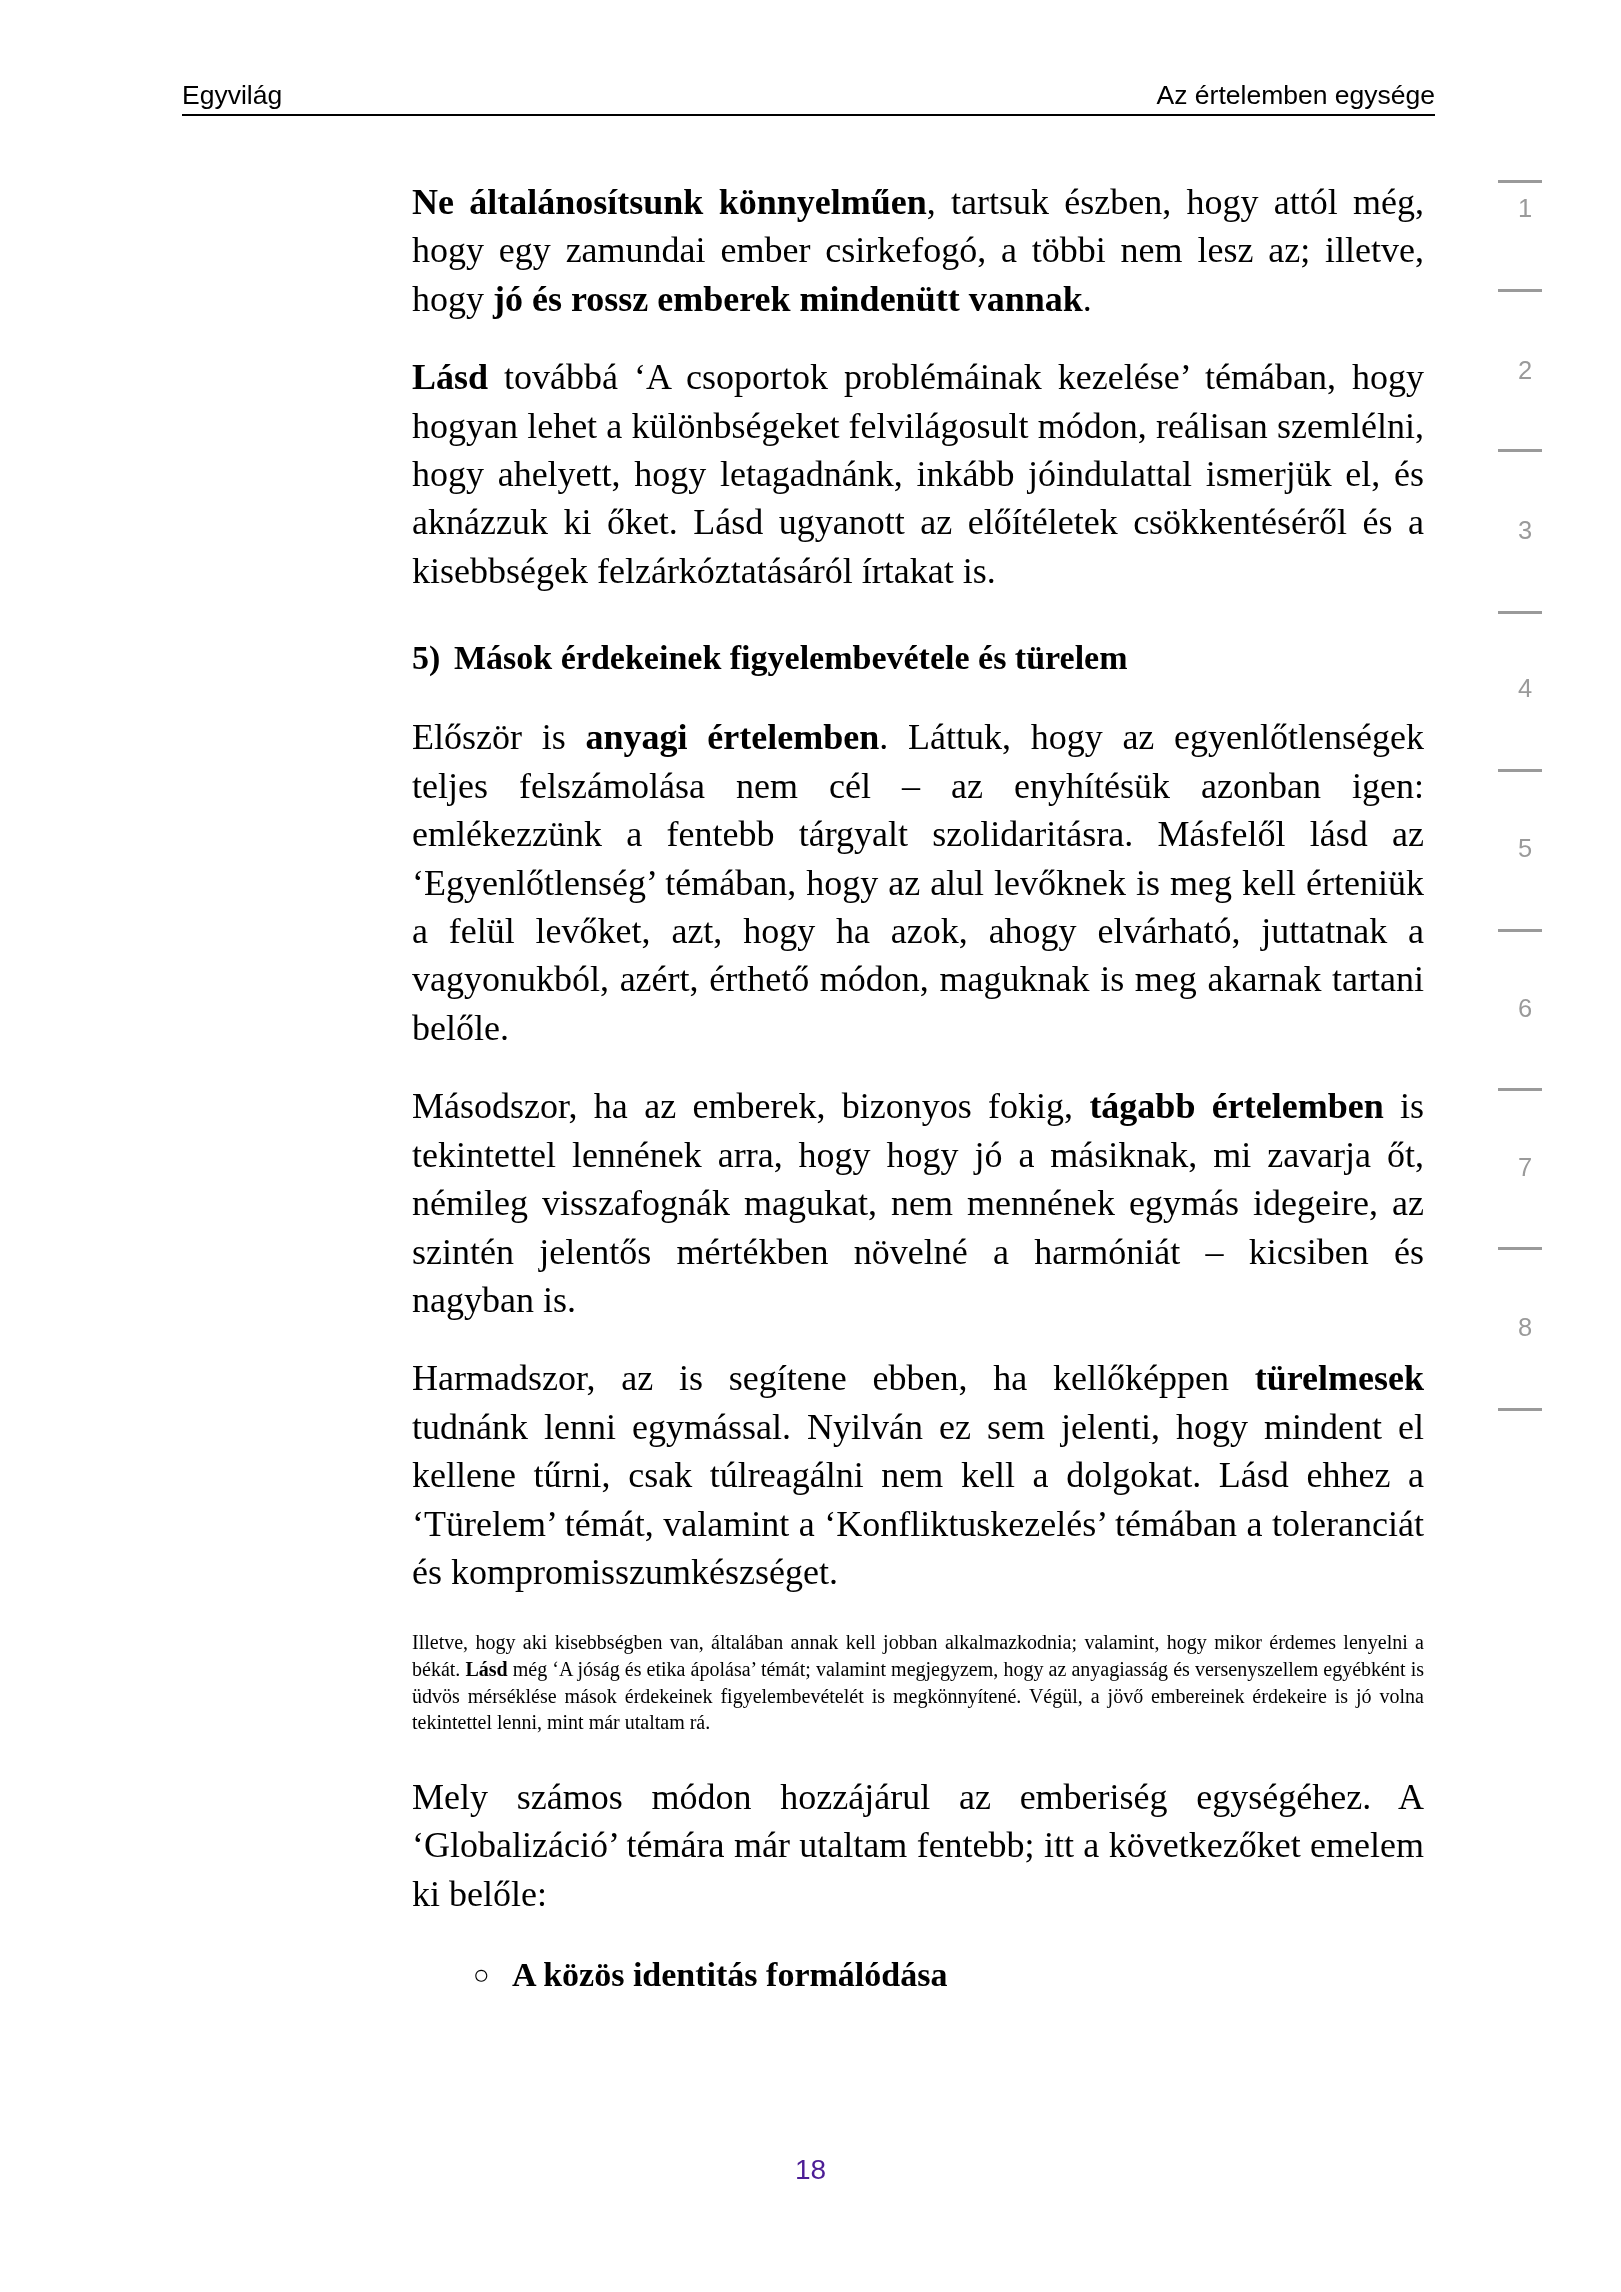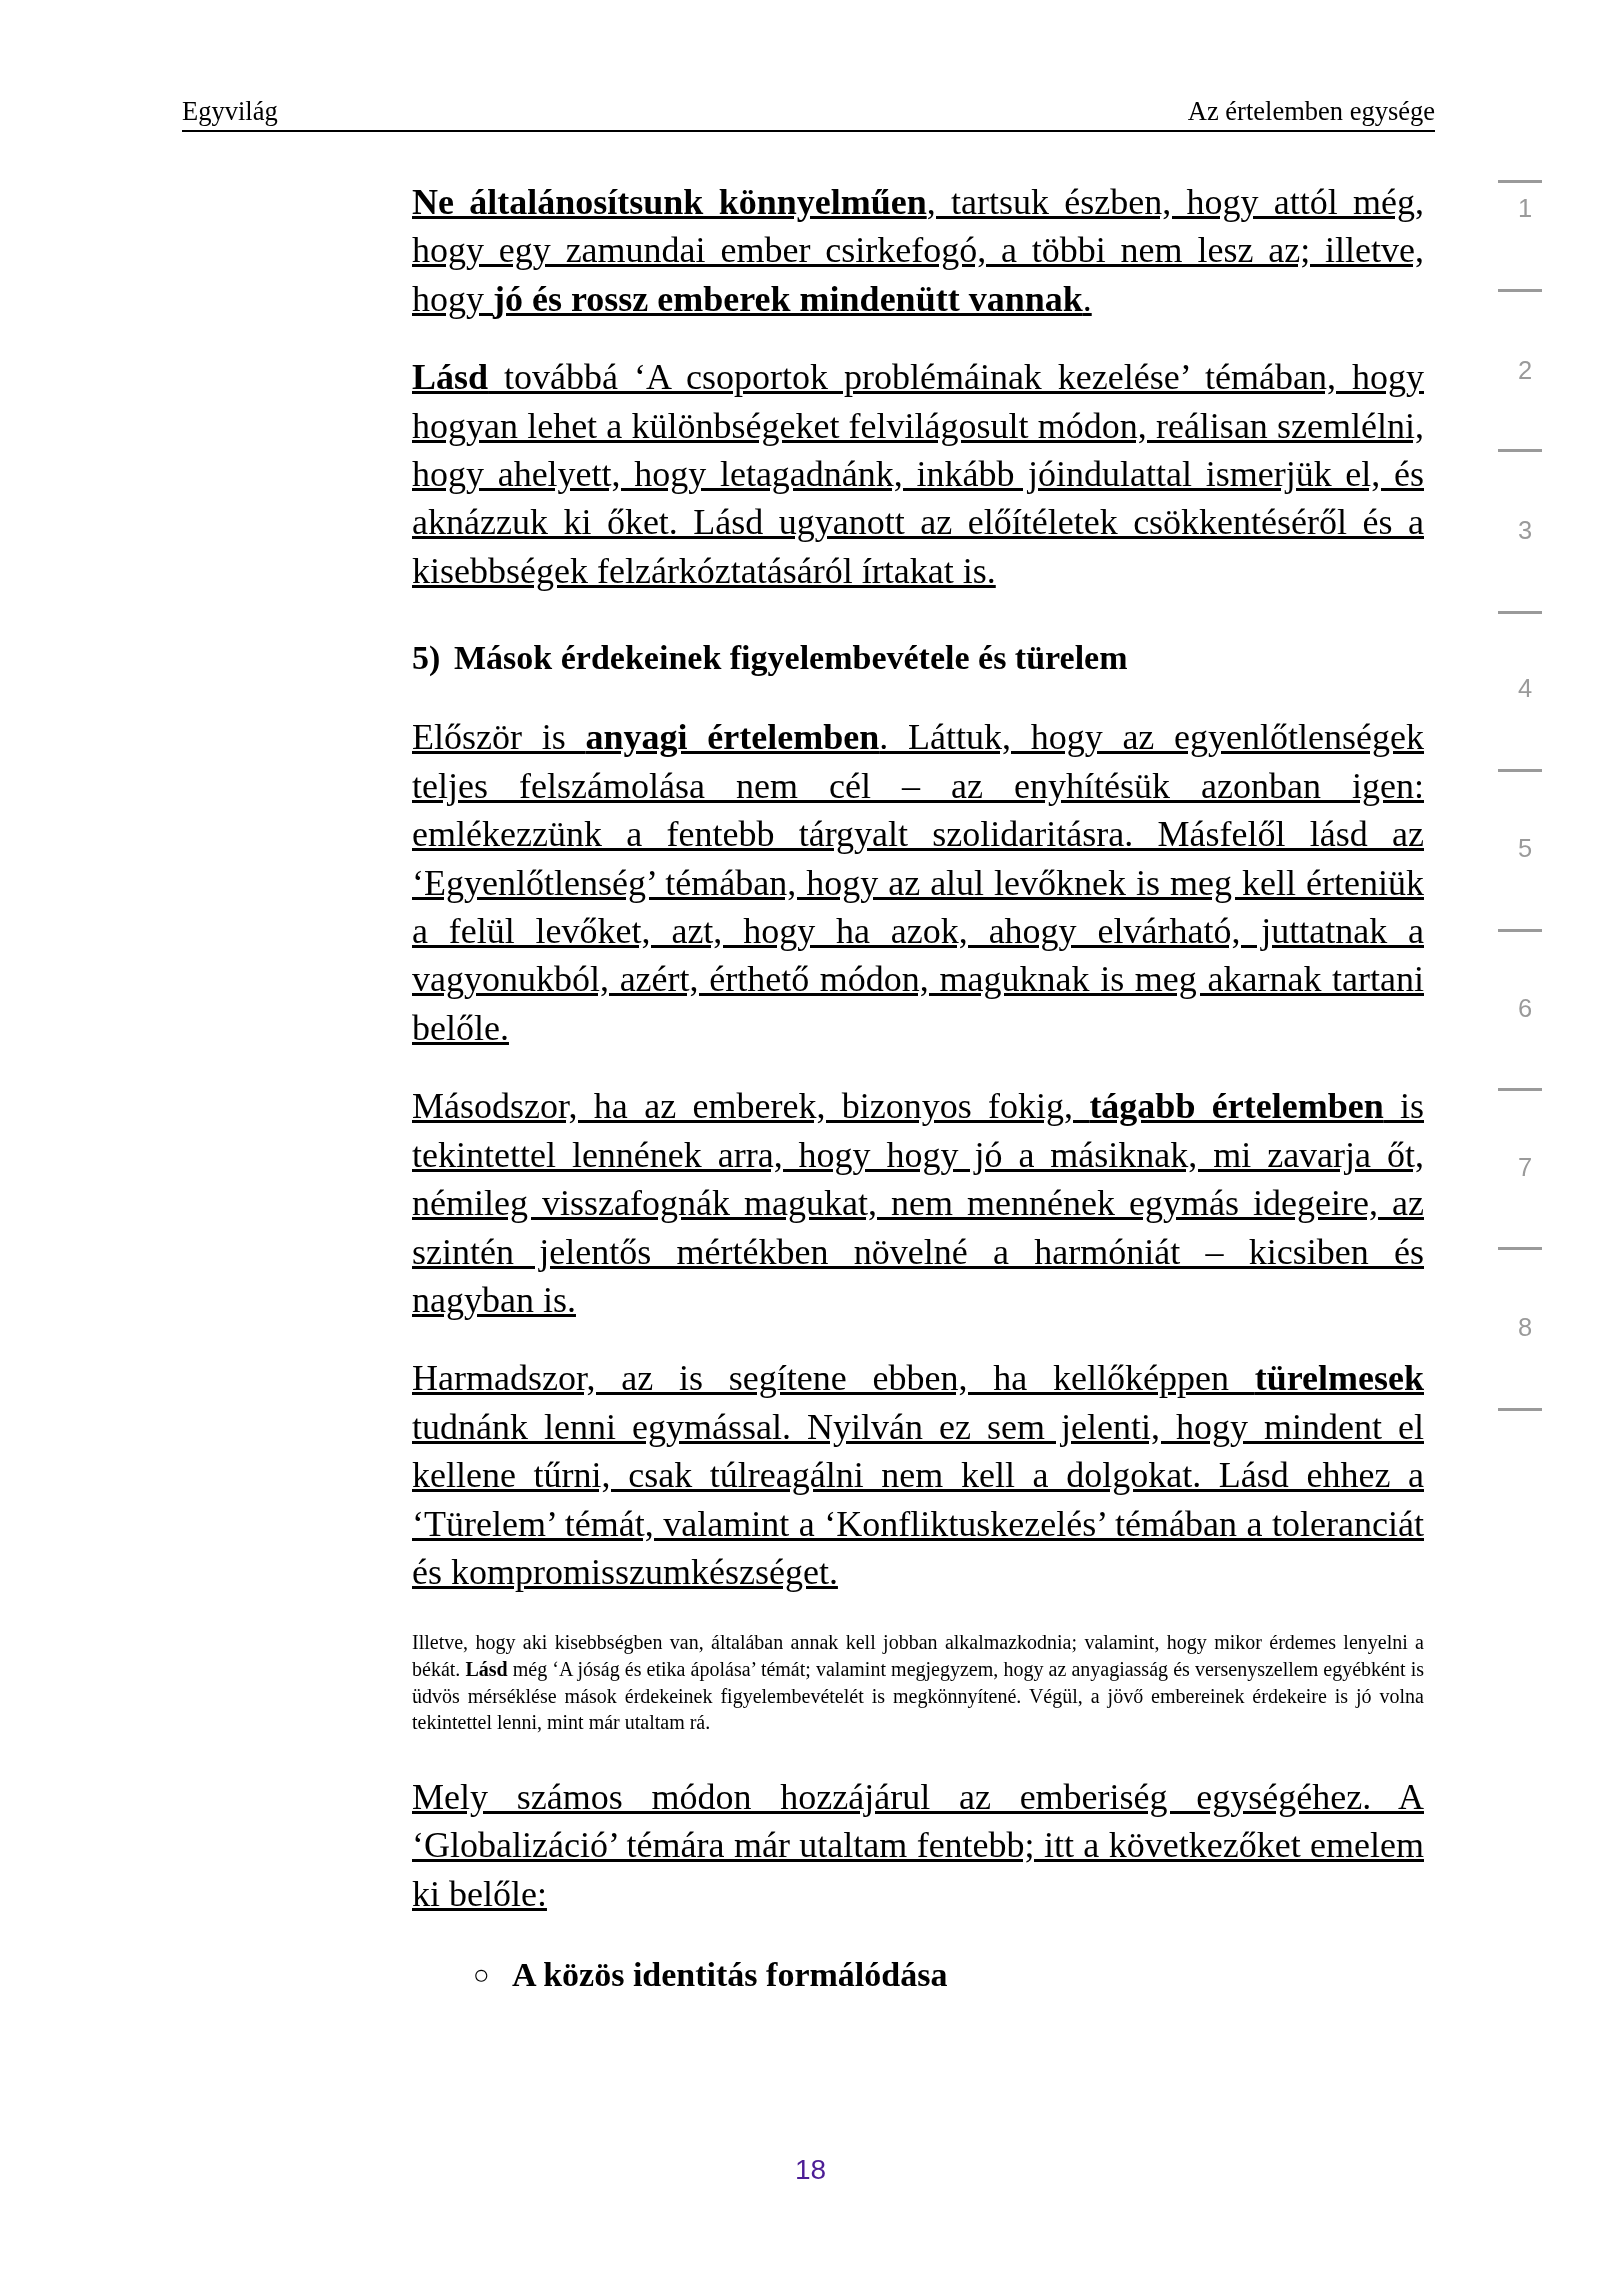--- a/index.html
+++ b/index.html
@@ -17,49 +17,48 @@
     height: 2293px;
     background: #ffffff;
     overflow: hidden;
     box-sizing: border-box;
   }
 
   
   .header {
     position: absolute;
     left: 182px;
-    top: 96px;
+    top: 80px;
     width: 1253px;
     display: flex;
     align-items: flex-end;
     justify-content: space-between;
     border-bottom: 2.9px solid #000000;
     padding-bottom: 3.9px;
-    font-family: Liberation Serif, serif;
+    font-family: Liberation Sans, sans-serif;
     font-size: 26.5px;
     line-height: 1.15;
   }
   .header-left  { white-space: nowrap; }
   .header-right { white-space: nowrap; }
 
   
   .content {
     position: absolute;
     left: 412px;
     top: 178px;
     width: 1012px;
   }
   p.body {
     margin: 0 0 30px 0;
     font-size: 36px;
     line-height: 1.345;
     text-align: justify;
     text-justify: inter-word;
     hyphens: none;
-    text-decoration: underline;
   }
   p.body:last-child { margin-bottom: 0; }
 
   h2.section {
     margin: 41px 0 33px 0;
     font-size: 34px;
     line-height: 1.3;
     font-weight: bold;
     text-align: left;
   }

